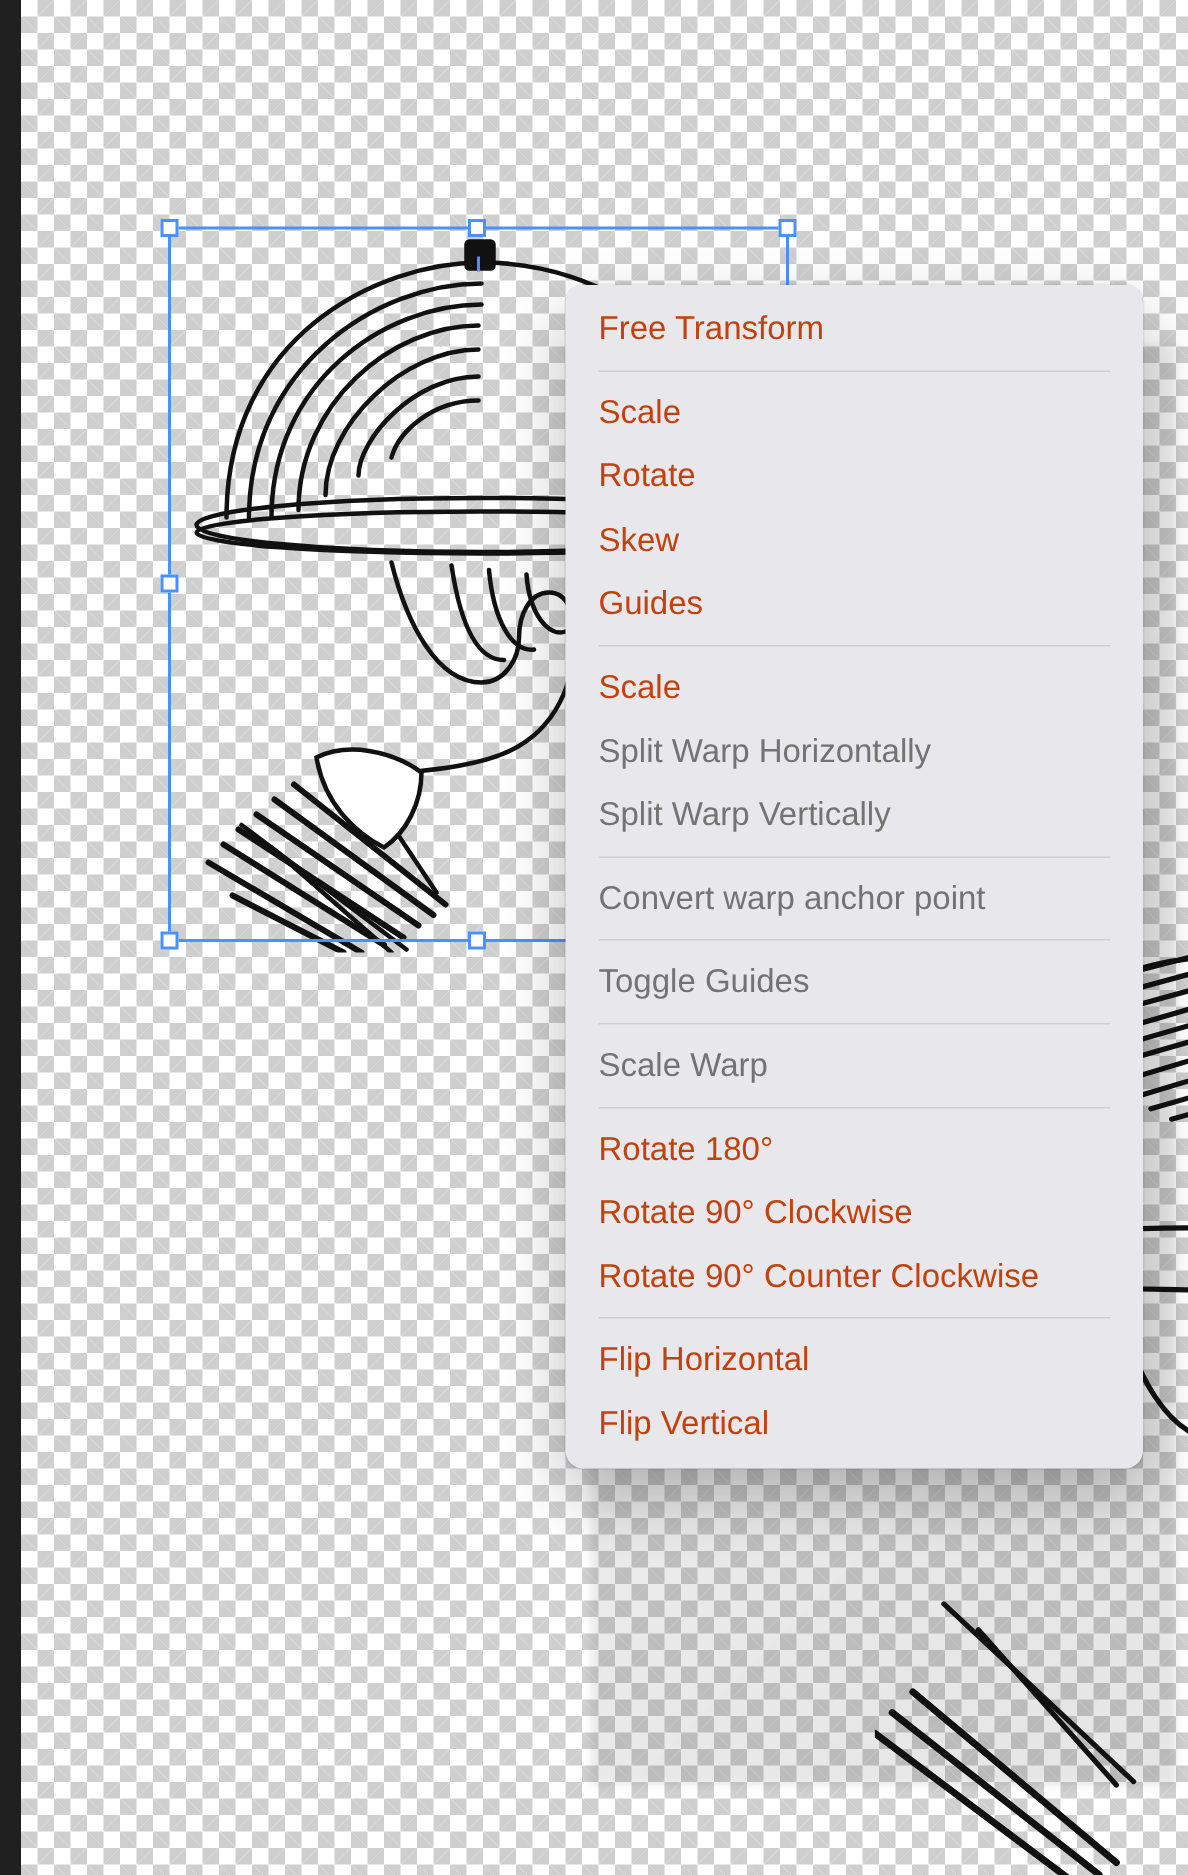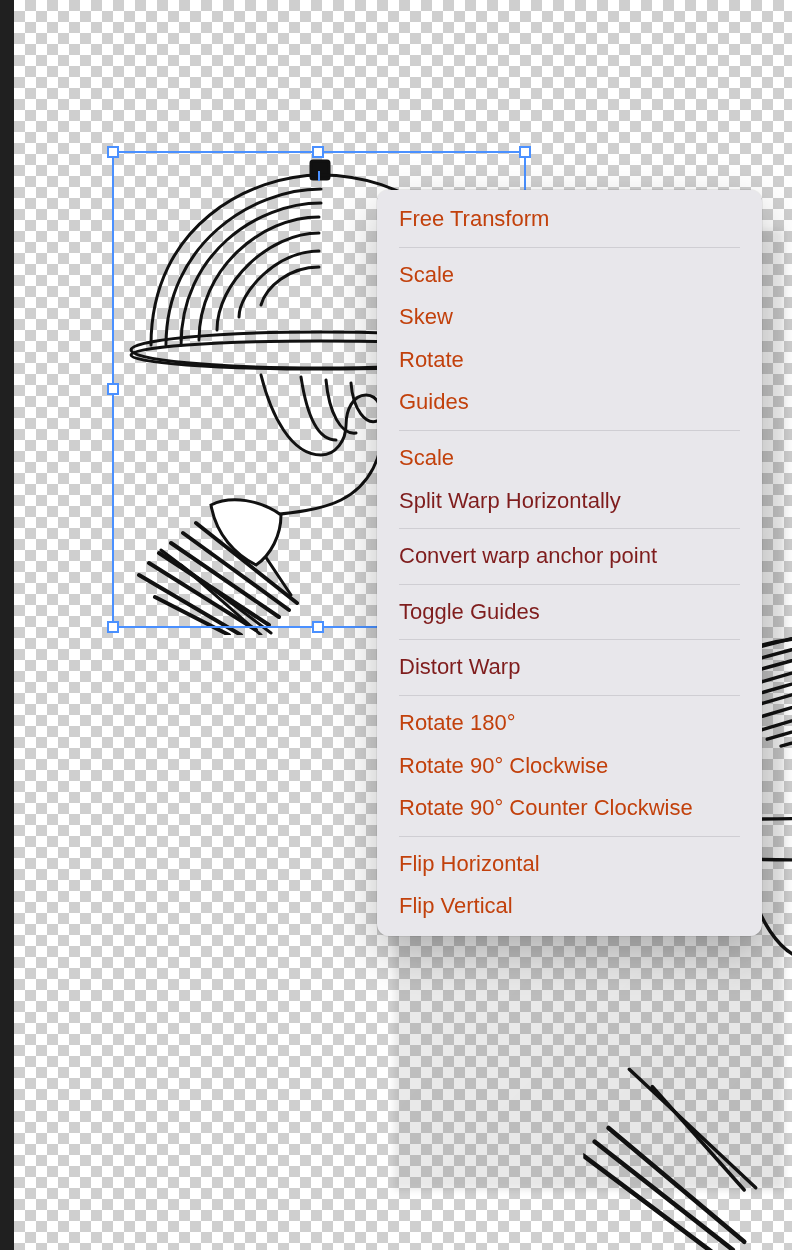--- a/index.html
+++ b/index.html
@@ -118,21 +118,21 @@
     padding: 8px 0;
   }
   .menu-item {
     padding: 7px 22px;
     font-size: 22px;
     color: #c2410c;
     cursor: default;
     line-height: 1.3;
   }
   .menu-item.disabled {
-    color: #7f1d1d;
+    color: #737373;
   }
   .menu-sep {
     height: 1px;
     background: #cfced3;
     margin: 6px 22px;
   }
 </style>
 </head>
 <body>
 
@@ -214,32 +214,33 @@
     <div class="handle ml"></div>
     <div class="handle bl"></div>
     <div class="handle bm"></div>
   </div>
 
   <div class="context-menu" id="context-menu">
 
   <div class="menu-item">Free Transform</div>
       <div class="menu-sep"></div>
       <div class="menu-item">Scale</div>
+      <div class="menu-item">Rotate</div>
       <div class="menu-item">Skew</div>
-      <div class="menu-item">Rotate</div>
       <div class="menu-item">Guides</div>
       <div class="menu-sep"></div>
       <div class="menu-item">Scale</div>
       <div class="menu-item disabled">Split Warp Horizontally</div>
+      <div class="menu-item disabled">Split Warp Vertically</div>
       <div class="menu-sep"></div>
       <div class="menu-item disabled">Convert warp anchor point</div>
       <div class="menu-sep"></div>
       <div class="menu-item disabled">Toggle Guides</div>
       <div class="menu-sep"></div>
-      <div class="menu-item disabled">Distort Warp</div>
+      <div class="menu-item disabled">Scale Warp</div>
       <div class="menu-sep"></div>
       <div class="menu-item">Rotate 180°</div>
       <div class="menu-item">Rotate 90° Clockwise</div>
       <div class="menu-item">Rotate 90° Counter Clockwise</div>
       <div class="menu-sep"></div>
       <div class="menu-item">Flip Horizontal</div>
       <div class="menu-item">Flip Vertical</div>
     </div>
 </div>
 

